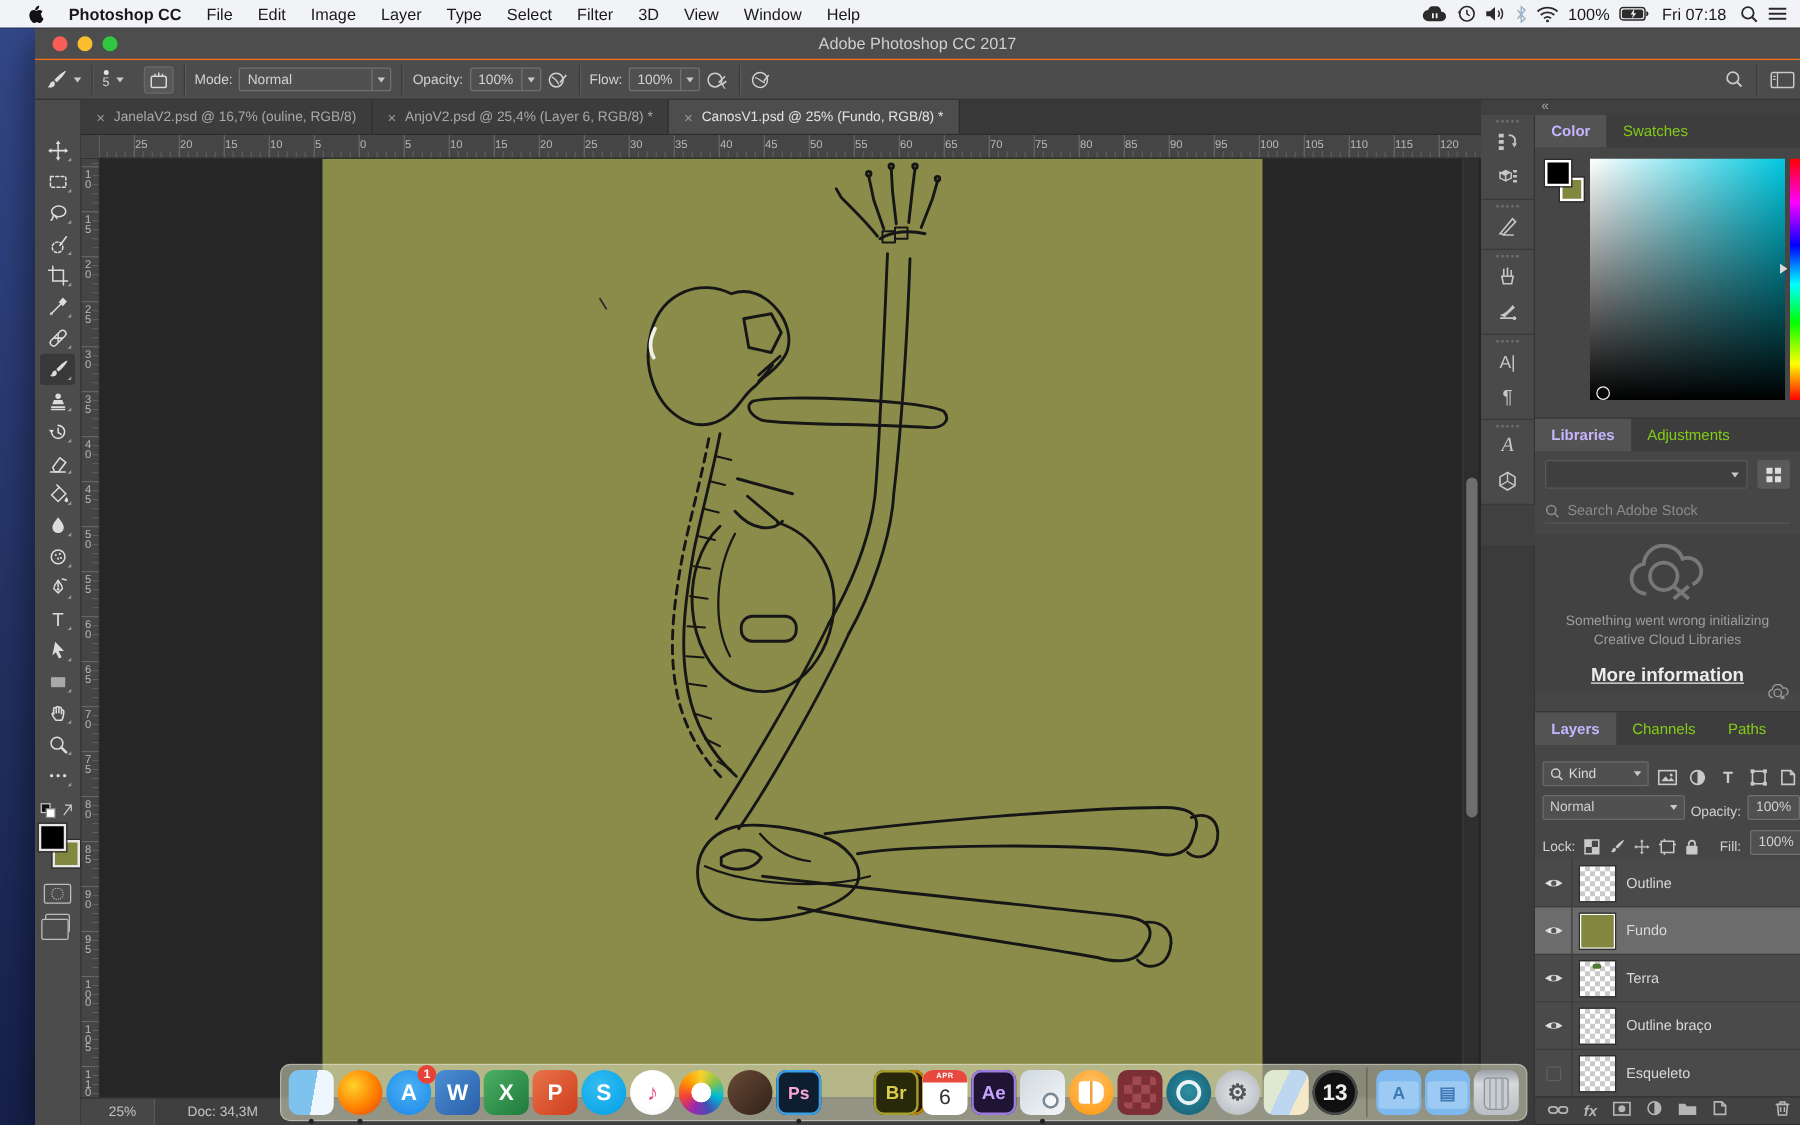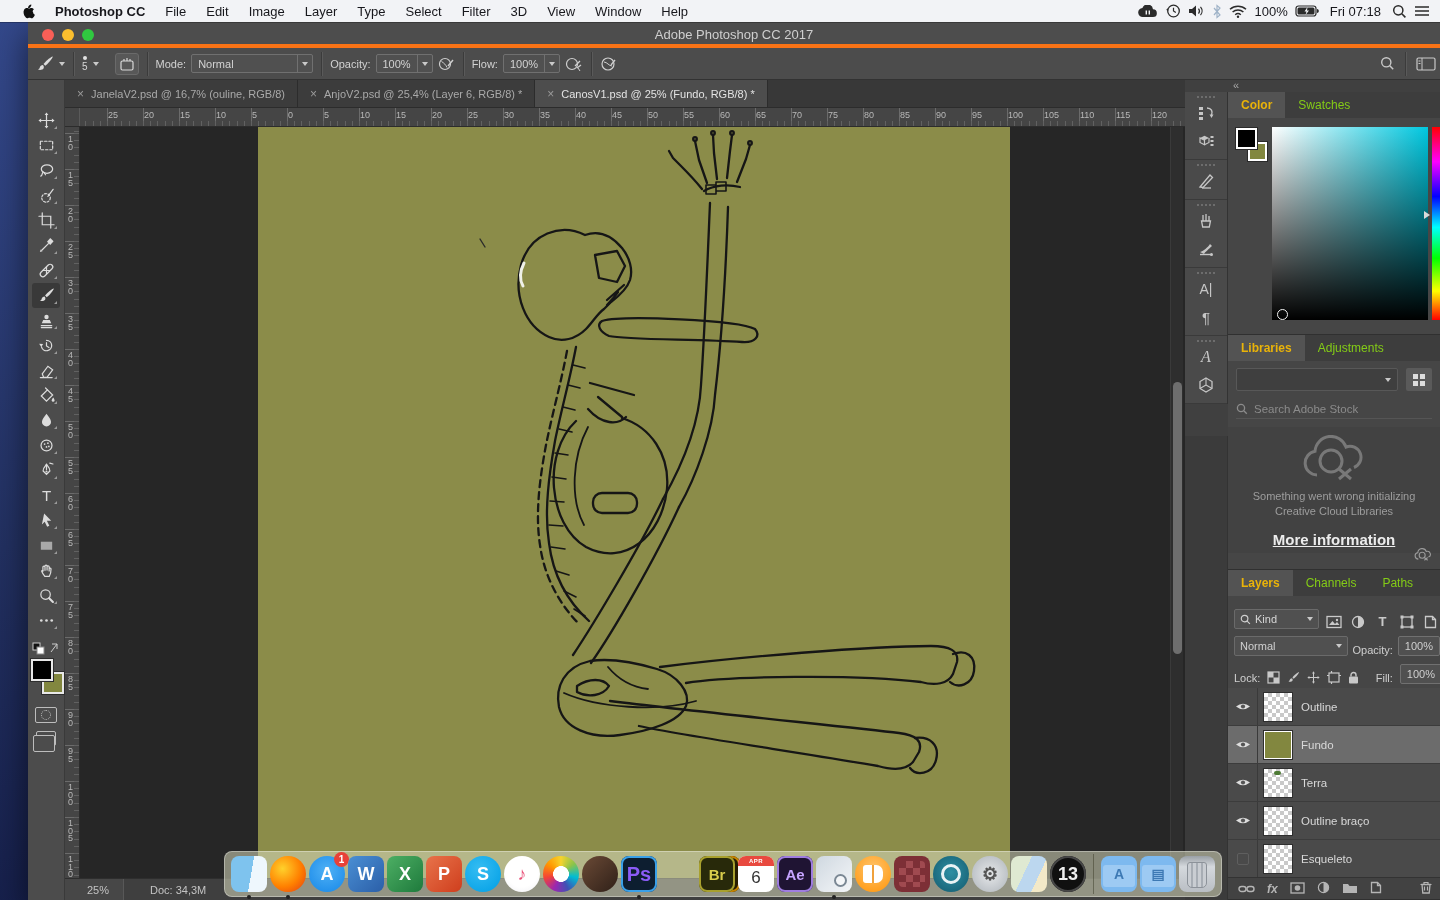--- a/index.html
+++ b/index.html
@@ -10,21 +10,21 @@
  display:flex;align-items:center;font-size:13px;color:#17171c;z-index:60;box-shadow:0 1px 0 rgba(0,0,0,.25)}
 .mb-left{display:flex;align-items:center;gap:0;padding-left:12px}
 .mb-apple{padding:0 10px;display:flex;align-items:center}
 .mb-app{font-weight:bold;padding:0 10px}
 .mb-item{padding:0 10px}
 .mb-right{margin-left:auto;display:flex;align-items:center;gap:7px;padding-right:10px}
 .tray{display:flex;align-items:center;gap:7px}
 .mb-clock{padding:0 4px}
 
 .window{position:absolute;left:28px;top:22px;width:1412px;height:878px;background:#4d4d4d;overflow:hidden;z-index:10;box-shadow:0 12px 30px rgba(0,0,0,.55)}
-.titlebar{position:absolute;left:0;top:0;right:0;height:26px;background:#4d4d4d;border-bottom:4px solid #f97316}
+.titlebar{position:absolute;left:0;top:0;right:0;height:26px;background:#4d4d4d;border-bottom:1px solid #f97316}
 .lights{position:absolute;left:14px;top:7px;display:flex;gap:8px}
 .light{width:12px;height:12px;border-radius:50%}
 .l-red{background:#f95f57}.l-yel{background:#fbbe2e}.l-grn{background:#30c840}
 .wtitle{position:absolute;left:0;right:0;top:5px;text-align:center;font-size:13px;color:#cfcfcf}
 
 .optionsbar{position:absolute;left:0;top:26px;right:0;height:32px;background:#4c4c4c;border-bottom:1px solid #323232;display:flex;align-items:center;font-size:11px;color:#d2d2d2}
 .ob-group{display:flex;align-items:center;gap:5px;padding:0 8px;height:100%}
 .ob-sep{width:1px;height:24px;background:#3b3b3b;box-shadow:1px 0 0 #5a5a5a}
 .chev{width:0;height:0;border-left:3.5px solid transparent;border-right:3.5px solid transparent;border-top:4px solid #c9c9c9;display:inline-block}
 .field{display:flex;align-items:center;background:#505050;border:1px solid #707070;border-radius:2px;height:19px}
@@ -81,21 +81,21 @@
 .pgroup{border-bottom:1px solid #3a3a3a;padding:2px 0 4px}
 .grip{height:5px;display:flex;align-items:center;justify-content:center}
 .grip i{width:18px;border-top:2px dotted #6d6d6d}
 .pic{height:28px;display:flex;align-items:center;justify-content:center;color:#c6c6c6;font-size:14px}
 .pic .s{stroke:#c6c6c6;fill:none}.pic .f{fill:#c6c6c6}
 .stripfill{position:absolute;left:0;top:356px;bottom:0;width:43px;background:#3b3b3b;border-right:1px solid #333}
 .panels{position:absolute;left:43px;top:12px;width:212px;bottom:0}
 .panel{position:absolute;left:0;width:212px;background:#464646;border-bottom:1px solid #303030}
 .ptabs{height:26px;background:#3d3d3d;display:flex;font-size:12px}
 .ptab{padding:0 13px;display:flex;align-items:center;color:#84cc16}
-.ptab.active{background:#535353;color:#eab308;font-weight:bold}
+.ptab.active{background:#535353;color:#c4b5fd;font-weight:bold}
 
 .p-color{top:0;height:243px}
 .cswatches{position:absolute;left:8px;top:36px;width:36px;height:40px}
 .cfg{position:absolute;left:0;top:0;width:21px;height:21px;background:#000;border:2px solid #fff;outline:1px solid #2a2a2a;z-index:2}
 .cbg{position:absolute;left:12px;top:14px;width:19px;height:19px;border:2px solid #fff;outline:1px solid #2a2a2a}
 .gradfield{position:absolute;left:44px;top:35px;width:156px;height:193px;
  background:linear-gradient(to bottom,rgba(0,0,0,0),#000),linear-gradient(to right,#fff,#00c8e0)}
 .gcursor{position:absolute;left:5px;top:182px;width:11px;height:11px;border:1.5px solid #f2f2f2;border-radius:50%}
 .huebar{position:absolute;left:204px;top:35px;width:8px;height:193px;
  background:linear-gradient(to bottom,#f00,#f0f 18%,#00f 36%,#0ff 52%,#0f0 68%,#ff0 85%,#f00)}
@@ -973,21 +973,21 @@
         <div class="dic round" style="background: radial-gradient(circle, rgb(255, 255, 255) 30%, rgba(255, 255, 255, 0) 32%), conic-gradient(rgb(246, 211, 45), rgb(139, 195, 74), rgb(0, 188, 212), rgb(63, 81, 181), rgb(156, 39, 176), rgb(244, 67, 54), rgb(255, 152, 0), rgb(246, 211, 45)); font-size: 18px;">
           <span></span>
         </div>
       </div>
       <div class="ditem">
         <div class="dic round" style="background: linear-gradient(135deg, rgb(107, 74, 54), rgb(47, 32, 24)); font-size: 18px;">
           <span></span>
         </div>
       </div>
       <div class="ditem">
-        <div class="dic" style="background: rgb(13, 30, 48); box-shadow: rgb(58, 160, 232) 0px 0px 0px 2px inset; color: #8b5cf6; font-size: 20px;">
+        <div class="dic" style="background: rgb(13, 30, 48); box-shadow: rgb(58, 160, 232) 0px 0px 0px 2px inset; color: #f9a8d4; font-size: 14px;">
           <span>Ps</span>
         </div>
         <span class="ddot"></span>
       </div>
       <div class="ditem">
         <div class="dic" style="background: rgb(39, 28, 0); box-shadow: rgb(199, 132, 0) 0px 0px 0px 2px inset; color: rgb(255, 154, 0); font-size: 15px; margin-left: 44px;">
           <span>Ai</span>
         </div>
       </div>
       <div class="ditem">

